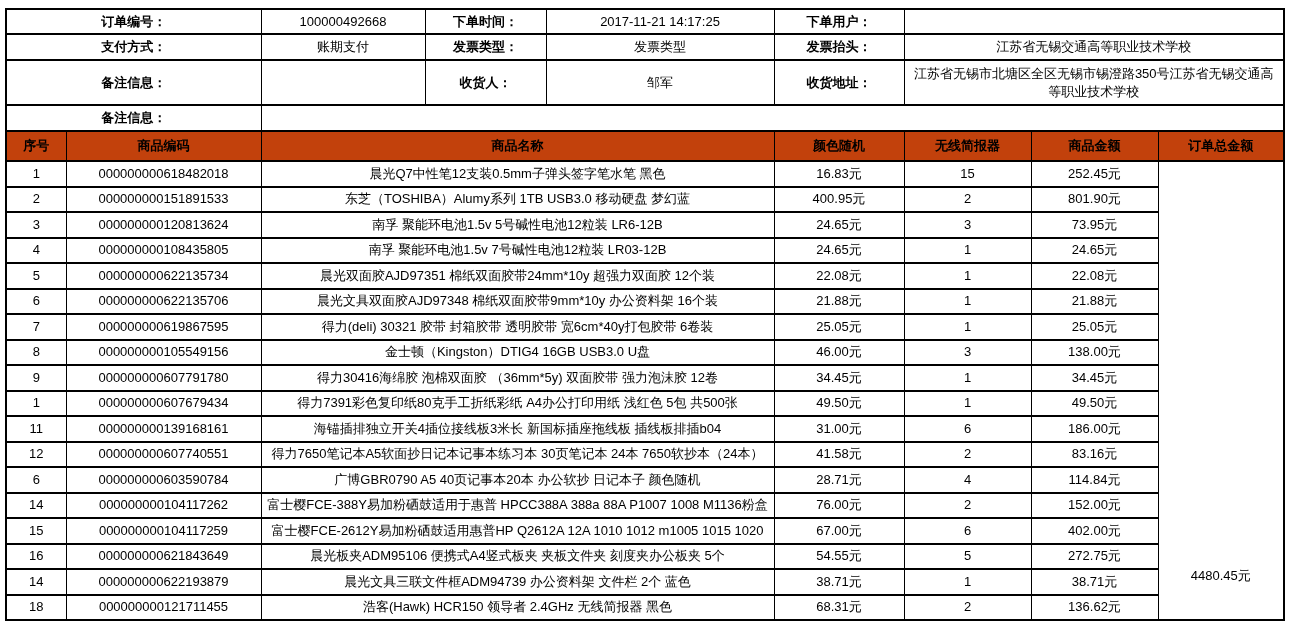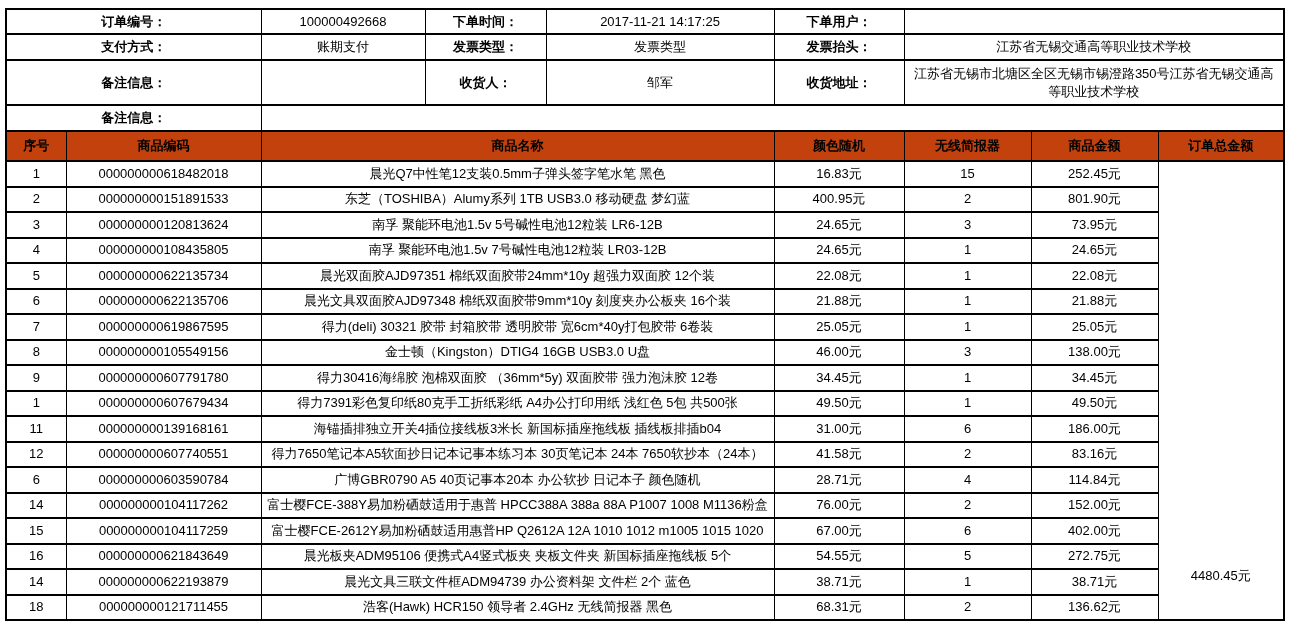--- a/index.html
+++ b/index.html
@@ -153,21 +153,21 @@
           <td>5</td>
           <td>000000000622135734</td>
           <td colspan="3">晨光双面胶AJD97351 棉纸双面胶带24mm*10y 超强力双面胶 12个装</td>
           <td>22.08元</td>
           <td>1</td>
           <td>22.08元</td>
         </tr>
         <tr>
           <td>6</td>
           <td>000000000622135706</td>
-          <td colspan="3">晨光文具双面胶AJD97348 棉纸双面胶带9mm*10y 刻度夹办公板夹 16个装</td>
+          <td colspan="3">晨光文具双面胶AJD97348 棉纸双面胶带9mm*10y 办公资料架 16个装</td>
           <td>21.88元</td>
           <td>1</td>
           <td>21.88元</td>
         </tr>
         <tr>
           <td>7</td>
           <td>000000000619867595</td>
           <td colspan="3">得力(deli) 30321 胶带 封箱胶带 透明胶带 宽6cm*40y打包胶带 6卷装</td>
           <td>25.05元</td>
           <td>1</td>
@@ -233,21 +233,21 @@
           <td>15</td>
           <td>000000000104117259</td>
           <td colspan="3">富士樱FCE-2612Y易加粉硒鼓适用惠普HP Q2612A 12A 1010 1012 m1005 1015 1020</td>
           <td>67.00元</td>
           <td>6</td>
           <td>402.00元</td>
         </tr>
         <tr>
           <td>16</td>
           <td>000000000621843649</td>
-          <td colspan="3">晨光板夹ADM95106 便携式A4竖式板夹 夹板文件夹 新国标插座拖线板 5个</td>
+          <td colspan="3">晨光板夹ADM95106 便携式A4竖式板夹 夹板文件夹 刻度夹办公板夹 5个</td>
           <td>54.55元</td>
           <td>5</td>
           <td>272.75元</td>
         </tr>
         <tr>
           <td>14</td>
           <td>000000000622193879</td>
           <td colspan="3">晨光文具三联文件框ADM94739 办公资料架 文件栏 2个 蓝色</td>
           <td>38.71元</td>
           <td>1</td>

